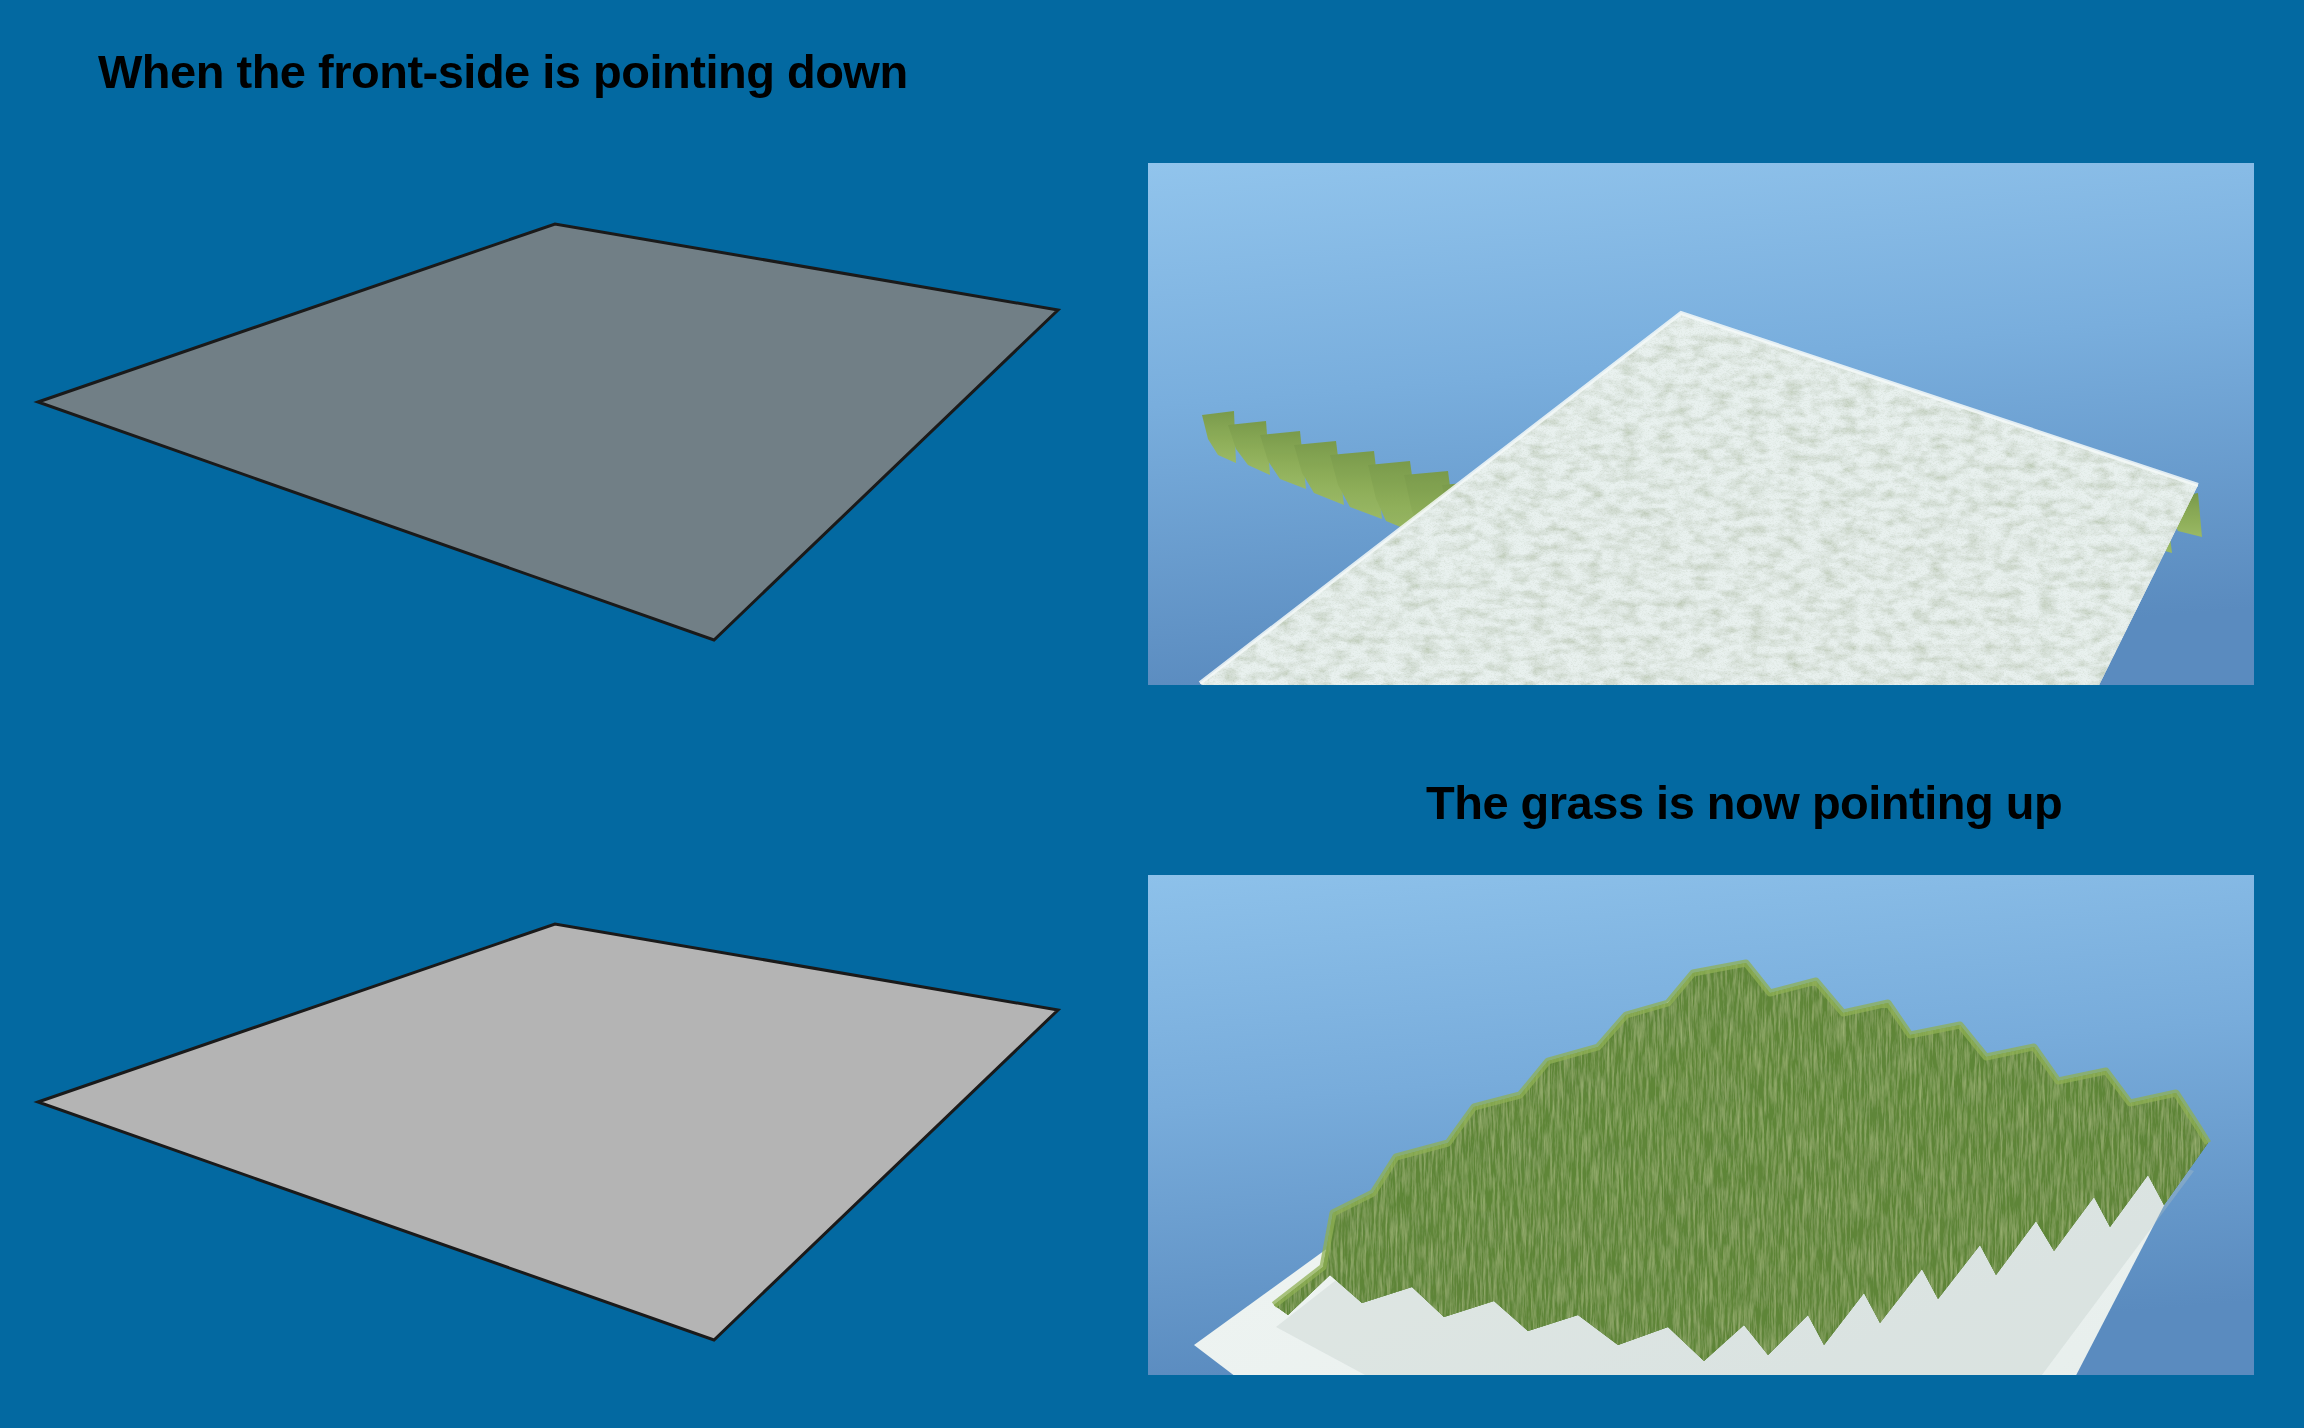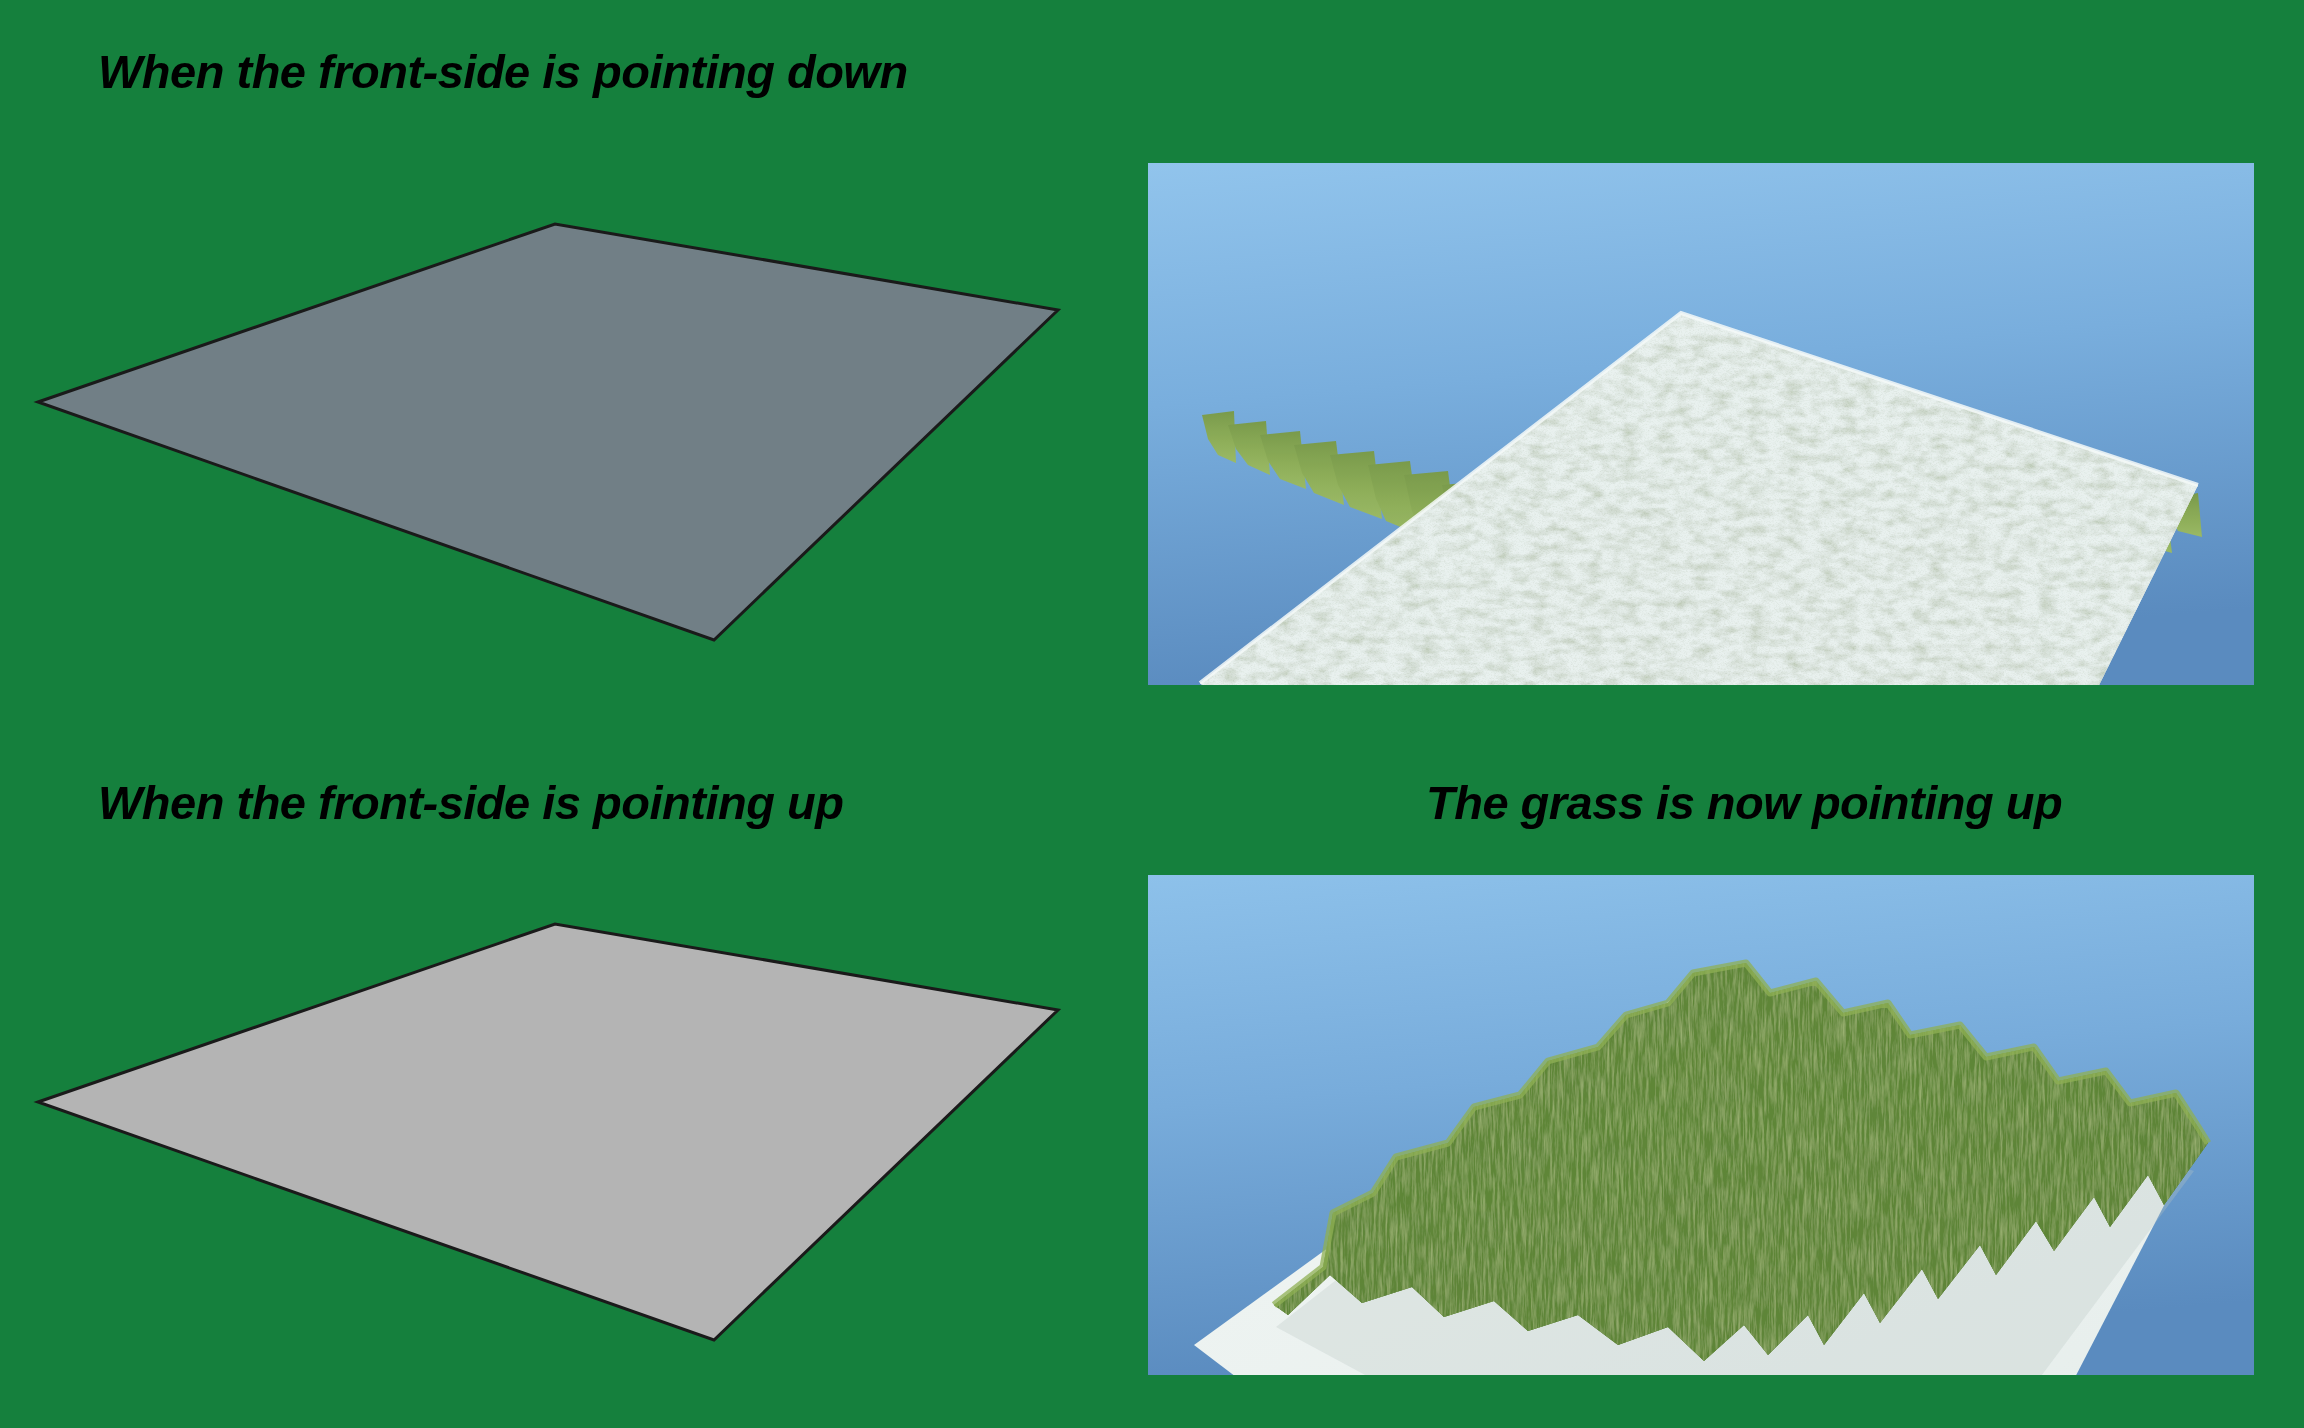--- a/index.html
+++ b/index.html
@@ -12,22 +12,21 @@
     width: 2304px;
     height: 1428px;
     overflow: hidden;
     font-family: "Liberation Sans", sans-serif;
     position: relative;
   }
 
   .figure {
     position: absolute;
     inset: 0;
-    background: #15803d;
-    font-style: italic;
+    background: #0369a1;
   }
 
   
   .panel-title {
     position: absolute;
     font-family: "Liberation Sans", sans-serif;
     font-weight: bold;
     font-size: 47px;
     letter-spacing: -0.5px;
     color: #000000;
@@ -151,21 +150,20 @@
 
       <g clip-path="url(#planeClipTop)">
         <rect x="0" y="0" width="1106" height="1100" fill="#e9f1ef" filter="url(#stubbleNoise)" opacity="0.95"></rect>
         <rect x="0" y="0" width="1106" height="1100" fill="#e9f1ef" filter="url(#fineFuzzTop)" opacity="0.55"></rect>
       </g>
 
       <polyline points="52,520 533,150 1050,322" fill="none" stroke="#f4f9f8" stroke-width="4" opacity="0.85"></polyline>
     </svg>
   </div>
 
-  <div class="panel-title" id="title-bl">When the front-side is pointing up</div>
 
   <div class="quad-panel" id="quad-panel-bottom">
     <svg class="quad-svg" viewBox="0 0 1148 560" preserveAspectRatio="none">
       <polygon id="quad-up" points="38,262 555,84 1058,170 714,500" fill="#b4b4b4" stroke="#1a1a1a" stroke-width="3" stroke-linejoin="miter"></polygon>
     </svg>
   </div>
 
   <div class="panel-title" id="title-br">The grass is now pointing up</div>
 
   <div class="render-panel" id="render-panel-bottom">

